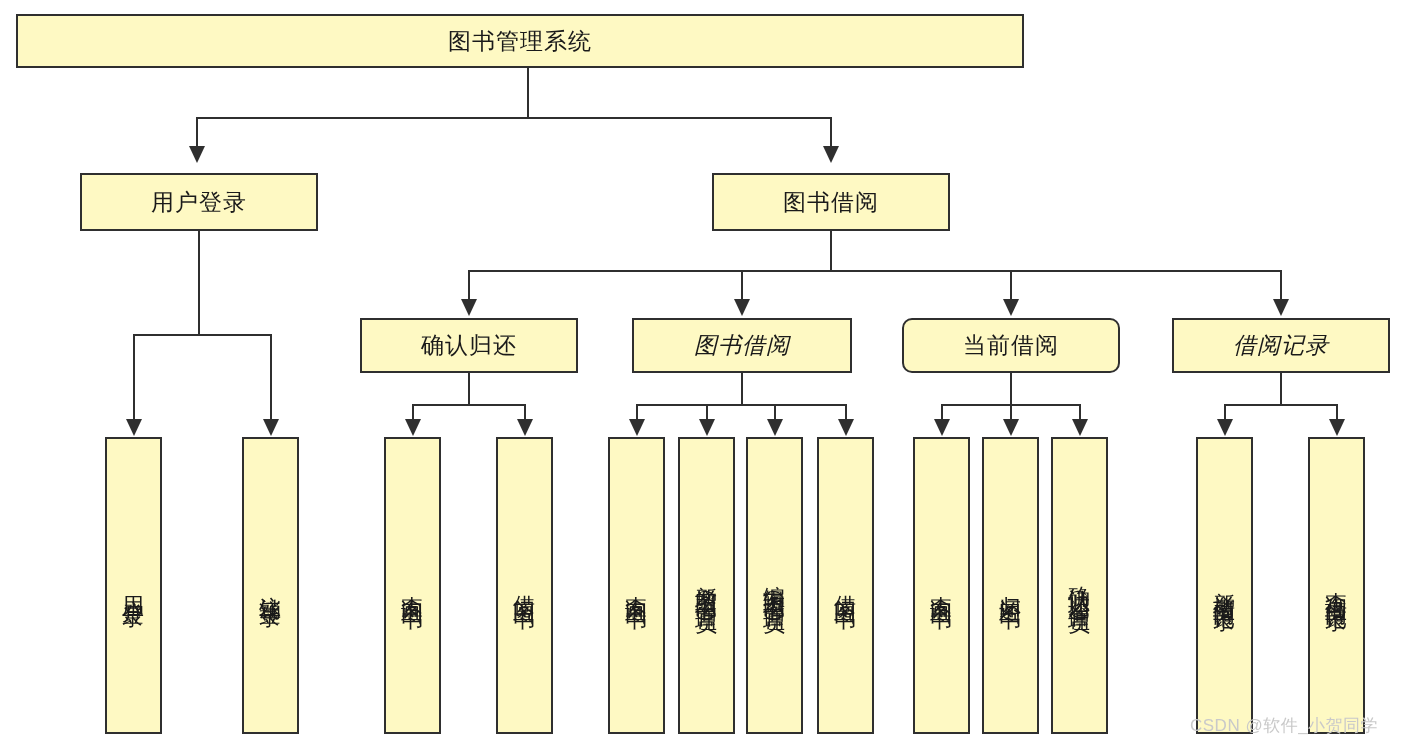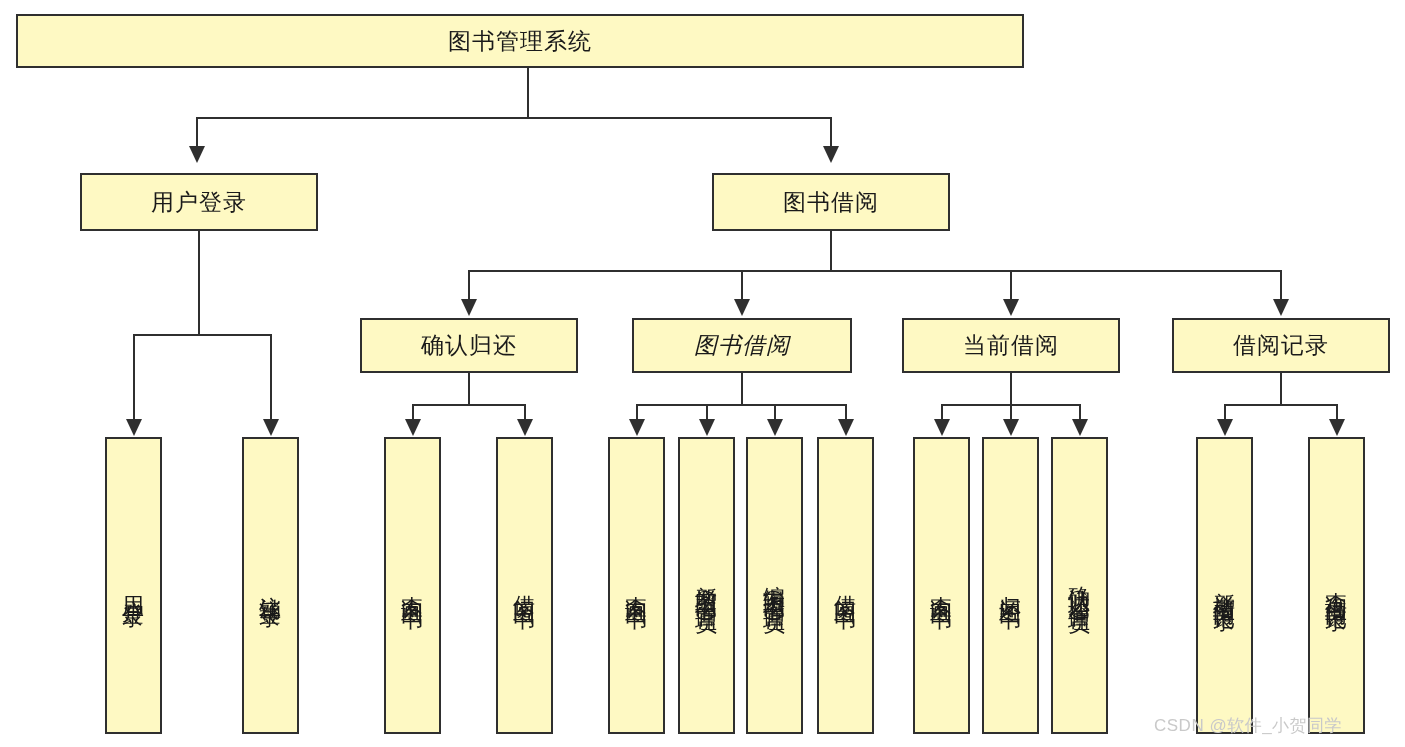--- a/index.html
+++ b/index.html
@@ -115,24 +115,24 @@
   <div class="arrow" style="left:1003px; top:299px;"></div>
   <div class="vline" style="left:1280px; top:270px; height:31px;"></div>
   <div class="arrow" style="left:1273px; top:299px;"></div>
 
   <div class="node h" style="left:360px; top:318px; width:218px; height:55px;">
     <span class="lbl">确认归还</span>
   </div>
   <div class="node h" style="left:632px; top:318px; width:220px; height:55px;font-style:italic;">
     <span class="lbl">图书借阅</span>
   </div>
-  <div class="node h" style="left:902px; top:318px; width:218px; height:55px;">
+  <div class="node h" style="left:902px; top:318px; width:218px; height:55px;border-radius:10px;">
     <span class="lbl">当前借阅</span>
   </div>
-  <div class="node h" style="left:1172px; top:318px; width:218px; height:55px;">
+  <div class="node h" style="left:1172px; top:318px; width:218px; height:55px;font-style:italic;">
     <span class="lbl">借阅记录</span>
   </div>
 
   <div class="vline" style="left:468px; top:373px; height:32px;"></div>
   <div class="hline" style="left:412px; top:404px; width:114px;"></div>
   <div class="vline" style="left:412px; top:404px; height:16px;"></div>
   <div class="arrow" style="left:405px; top:419px;"></div>
   <div class="vline" style="left:524px; top:404px; height:16px;"></div>
   <div class="arrow" style="left:517px; top:419px;"></div>
 
@@ -200,15 +200,15 @@
     <span class="lbl">确认归还（管理员）</span>
   </div>
 
   <div class="node v" style="left:1196px; top:437px; width:57px; height:297px;">
     <span class="lbl">新增借阅记录</span>
   </div>
   <div class="node v" style="left:1308px; top:437px; width:57px; height:297px;">
     <span class="lbl">查询借阅记录</span>
   </div>
 
-  <div class="watermark" style="left:1154px; top:714px;">CSDN @软件_小贺同学</div>
+  <div class="watermark" style="left:1190px; top:714px;">CSDN @软件_小贺同学</div>
 
 </div>
 
 </body></html>

